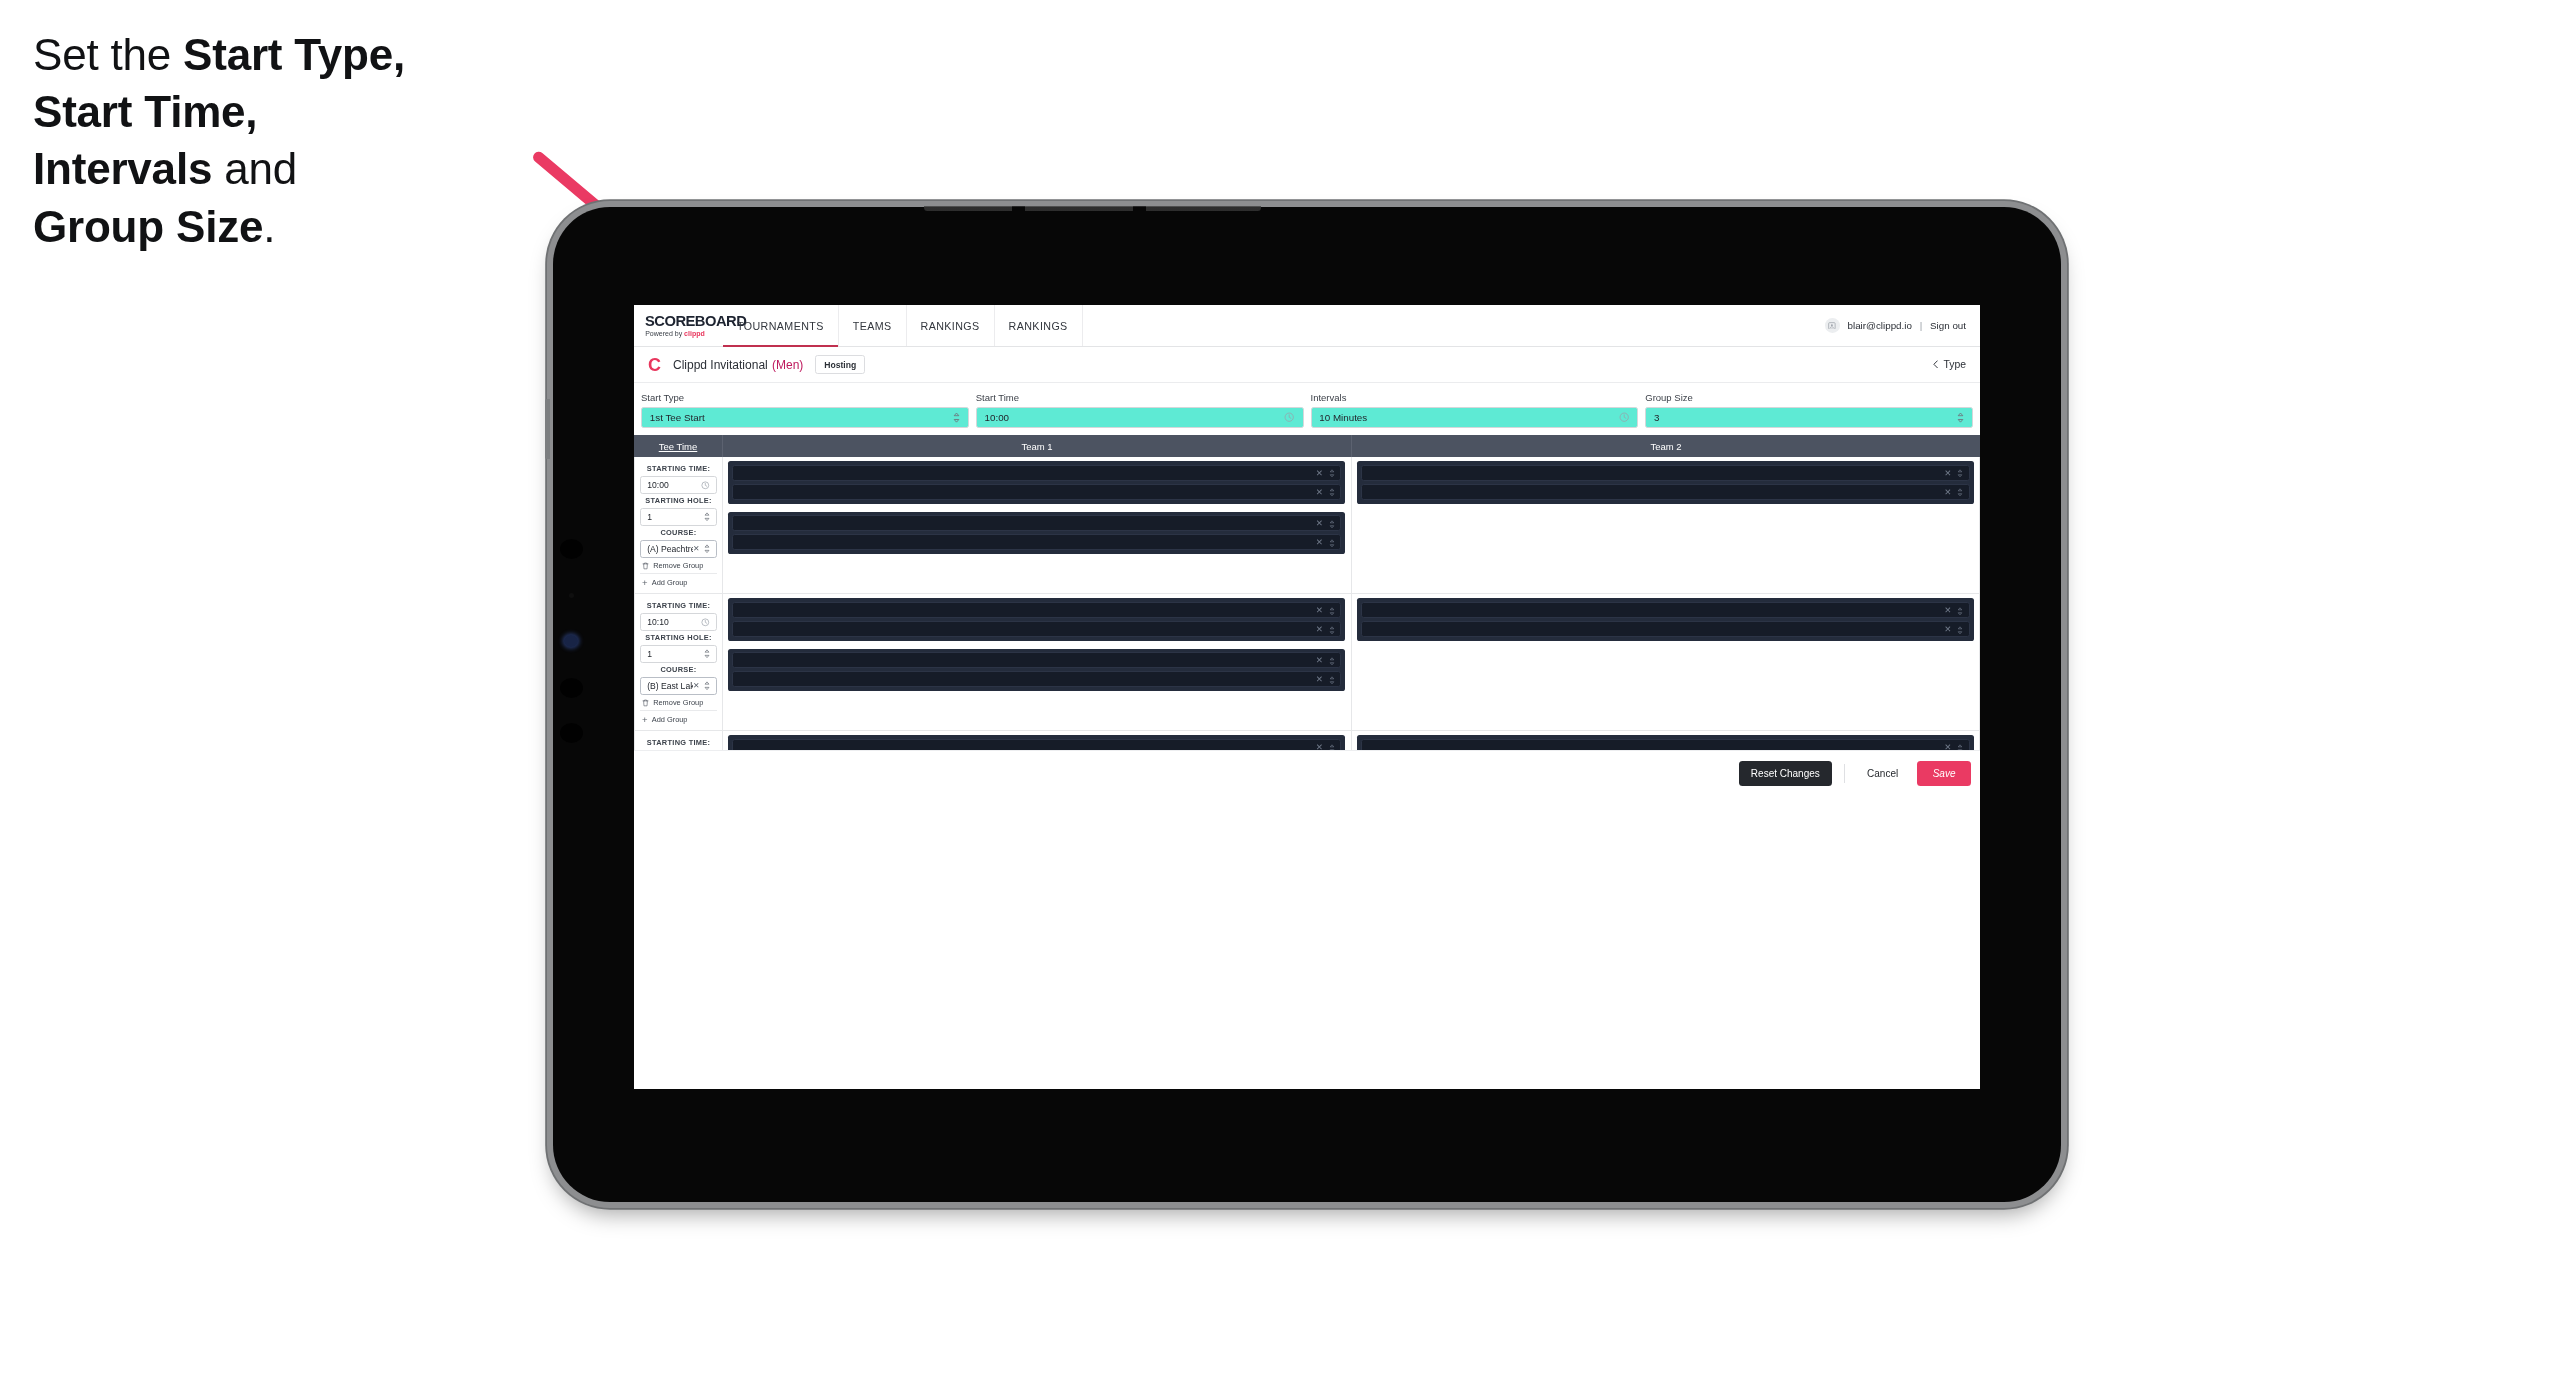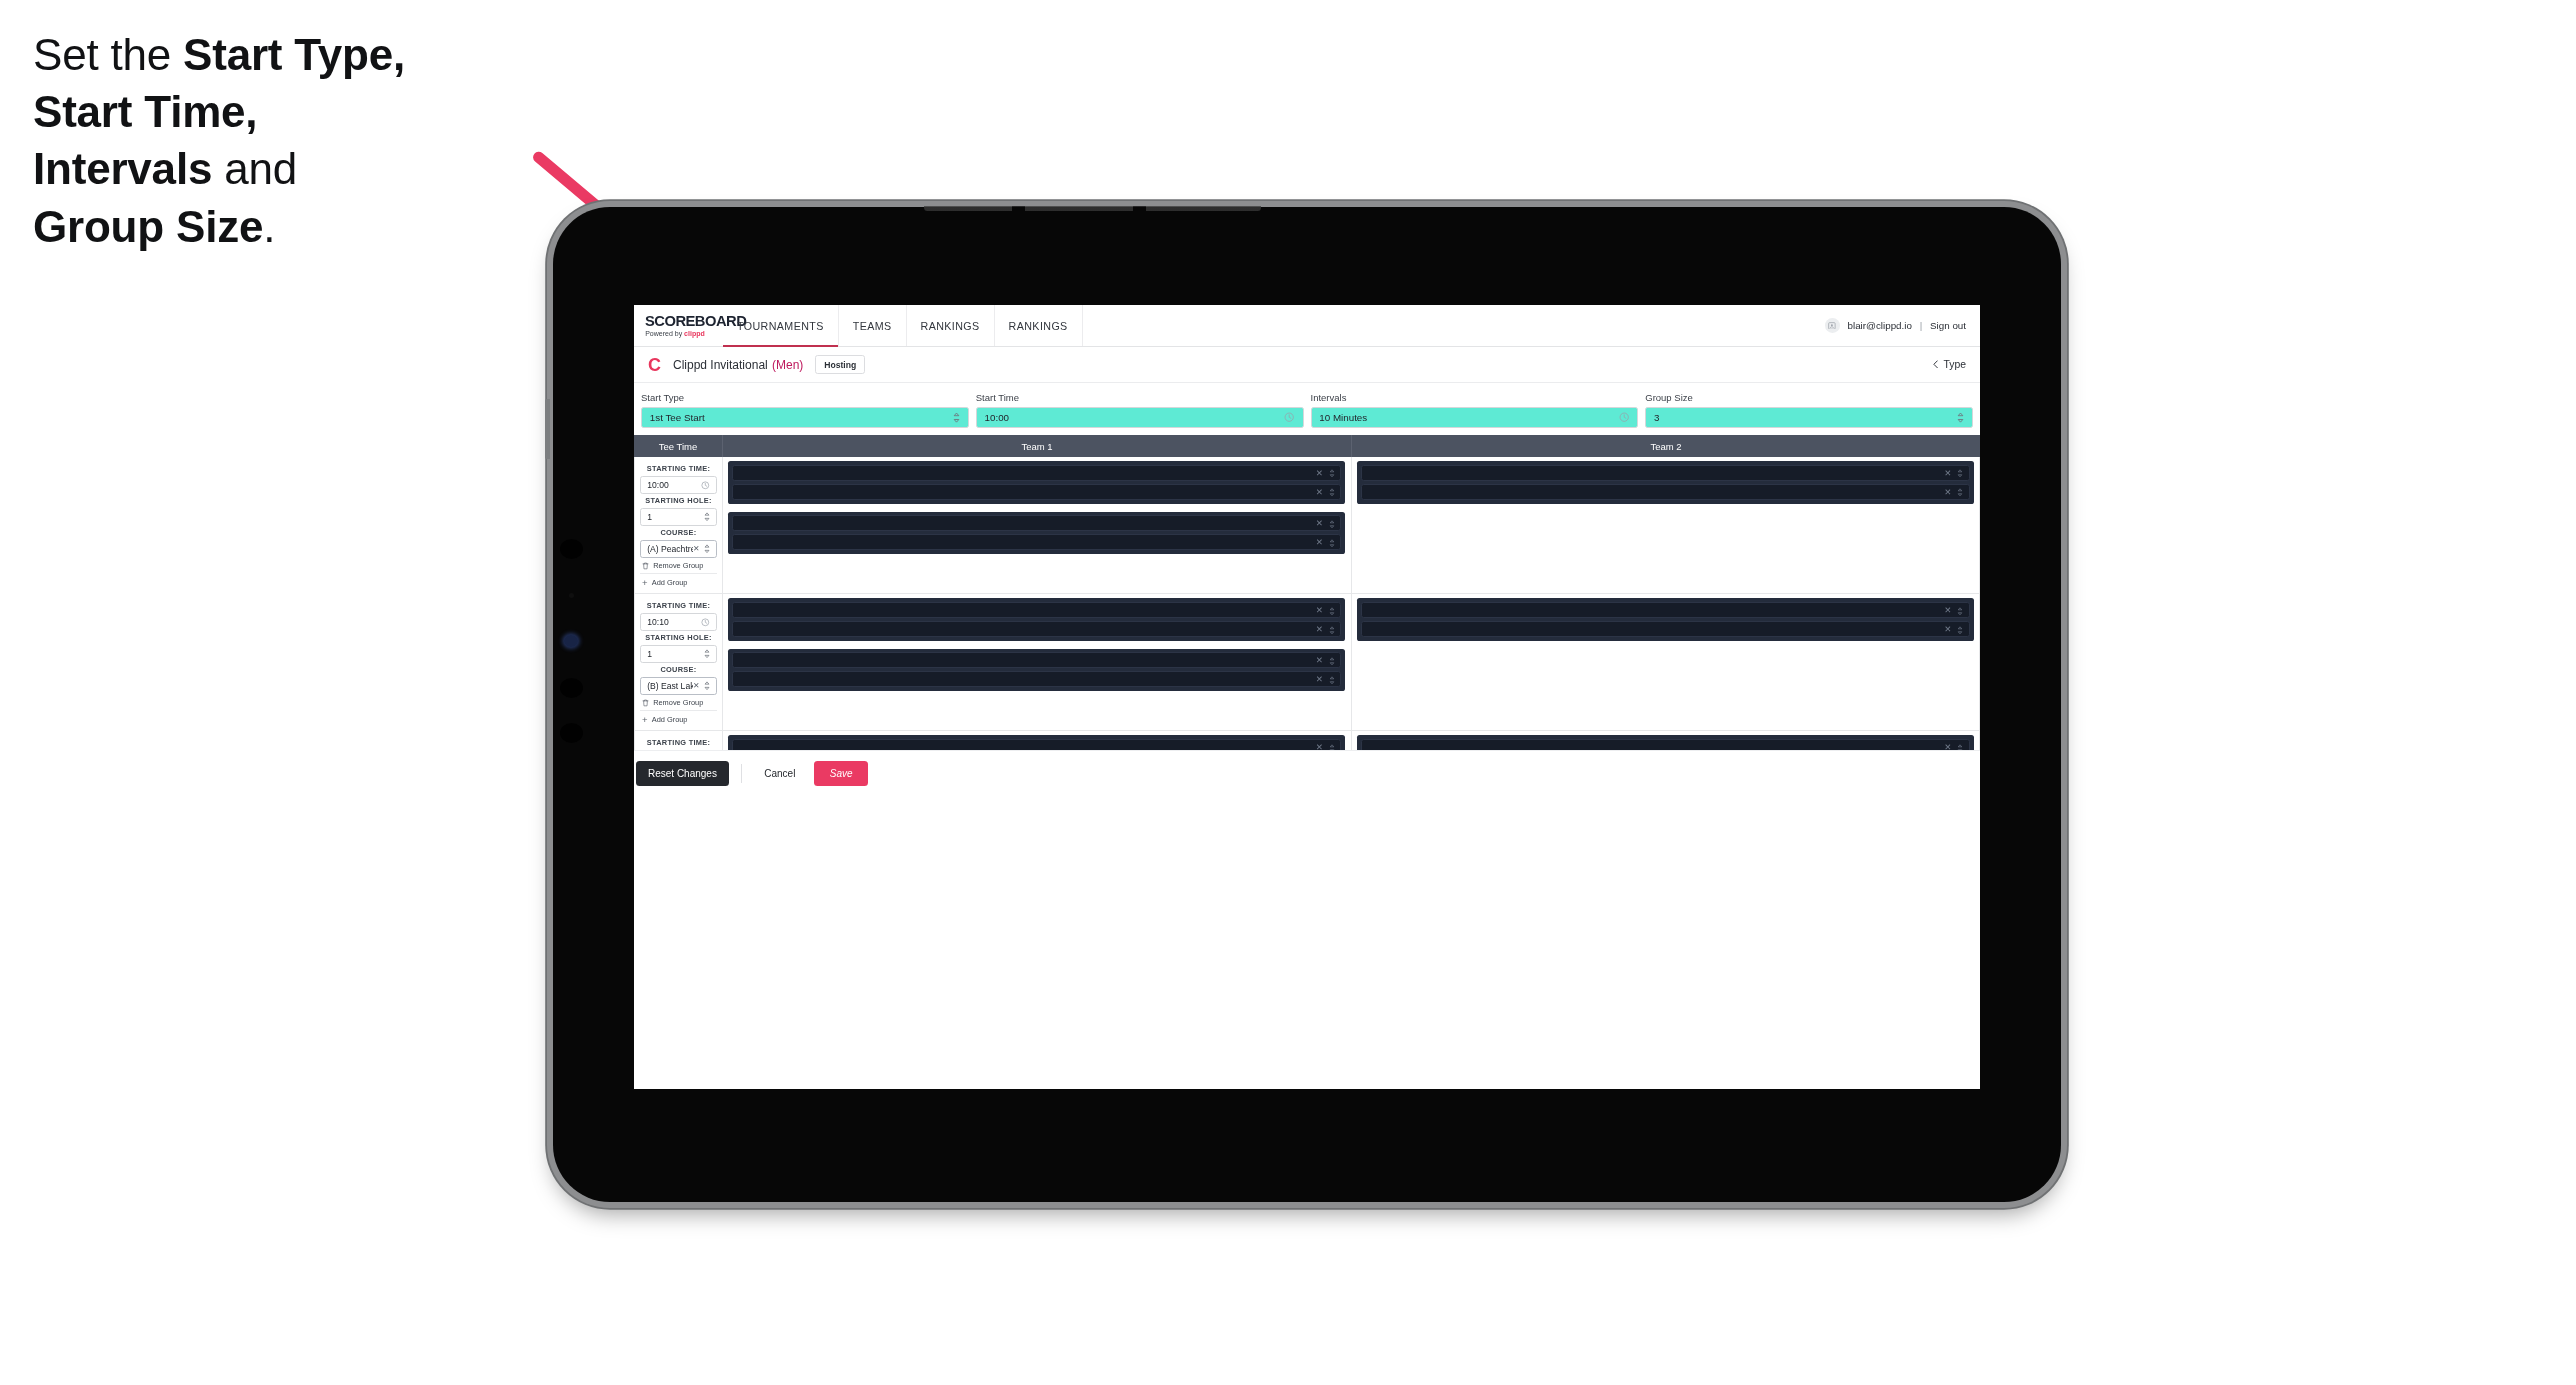--- a/index.html
+++ b/index.html
@@ -71,21 +71,21 @@
   #formrow{display:flex;padding:8.6px 7px 7px 7px;gap:7px;background:#fff;}
   .fld{flex:1;min-width:0;}
   .fldlab{font-size:9.5px;color:#3a3f47;margin-bottom:4.3px;}
   .fldbox{height:21.6px;border:0.9px solid #d5d7da;border-radius:2.6px;background:#5eead4;display:flex;align-items:center;
           padding:0 7.8px;box-sizing:border-box;}
   .fldval{font-size:9.8px;color:#23272e;flex:1;white-space:nowrap;overflow:hidden;}
   .ic{flex:none;display:flex;align-items:center;justify-content:center;}
 
   
   #thead{display:flex;height:21.6px;background:#4c5361;color:#fff;}
-  #thead .c1{width:88px;display:flex;align-items:center;justify-content:center;font-size:9.5px;border-right:0.9px solid #5c6270;}
+  #thead .c1{width:88px;display:flex;align-items:center;justify-content:center;font-size:9.5px;border-right:0.9px solid #5c6270;text-decoration:underline;}
   #thead .c2{flex:1;display:flex;align-items:center;justify-content:center;font-size:9.5px;border-right:0.9px solid #5c6270;}
   #thead .c3{flex:1;display:flex;align-items:center;justify-content:center;font-size:9.5px;}
 
   
   #tbody{position:relative;border-left:0.9px solid #e6e7e9;border-right:0.9px solid #e6e7e9;
          height:293px;overflow:hidden;background:#fff;box-sizing:border-box;}
   .trow{display:flex;border-bottom:0.9px solid #e6e7e9;align-items:stretch;}
   .teecol{width:88px;box-sizing:border-box;border-right:0.9px solid #e6e7e9;padding:4.3px 5.2px 3.5px 5.2px;background:#fff;flex:none;}
   .tlab{font-size:7.4px;font-weight:bold;color:#3c424b;letter-spacing:0.3px;text-align:center;margin:2.6px 0 2.6px;}
   .tinput{height:18px;border:0.9px solid #d5d7da;border-radius:2.6px;display:flex;align-items:center;padding:0 6px;box-sizing:border-box;background:#fff;}
@@ -98,21 +98,21 @@
            display:flex;flex-direction:column;gap:7.8px;}
   .teamcol.last{border-right:none;}
   .grpbox{background:#242c3c;border-radius:2.6px;padding:3.5px 4.3px;display:flex;flex-direction:column;gap:2.6px;}
   .prow{background:#161c28;border:0.9px solid #2c3446;border-radius:2.6px;height:16.4px;display:flex;align-items:center;
         padding:0 5.2px;box-sizing:border-box;}
   .prow .fill{flex:1;}
   .prow .xi{color:#6f7888;font-size:8.6px;margin-right:6px;line-height:1;}
   .prow .si{color:#6f7888;line-height:1;}
 
   
-  #foot{height:45px;display:flex;align-items:center;justify-content:flex-start;padding:0 2px;gap:0;background:#fff;
+  #foot{height:45px;display:flex;align-items:center;justify-content:flex-end;padding:0 9px;gap:0;background:#fff;
         border-top:0.9px solid #edeef0;}
   #resetBtn{background:#25282d;color:#fff;font-size:10px;border-radius:3.5px;padding:7px 12px;margin-right:12px;cursor:pointer;}
   #divv{width:0.9px;height:19px;background:#dfe0e3;margin-right:12px;}
   #cancelBtn{font-size:10px;color:#25282d;padding:7px 10.4px;margin-right:8.6px;cursor:pointer;}
   #saveBtn{background:#ea3a63;color:#fff;font-size:10px;border-radius:3.5px;padding:7px 15.5px;cursor:pointer;font-style:italic;}
 </style>
 </head>
 <body>
 
 <div id="headline">

